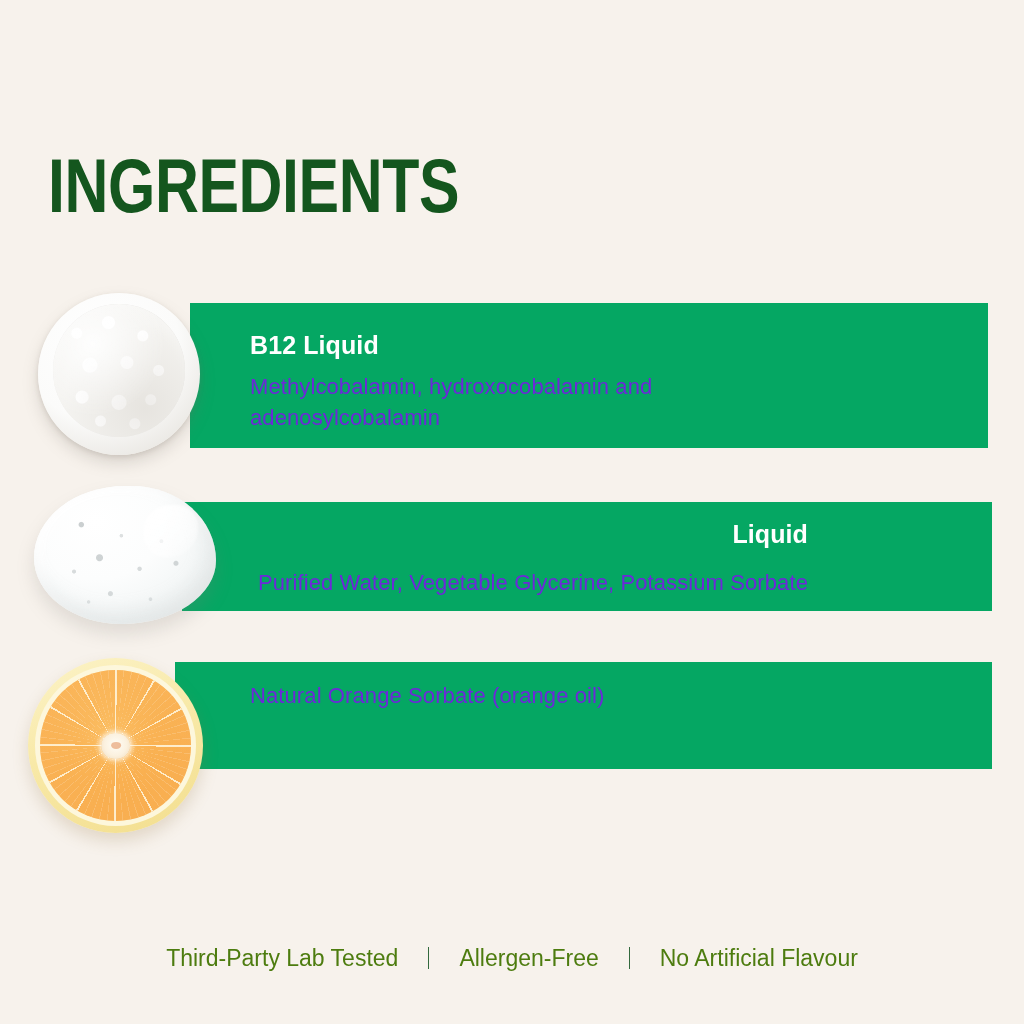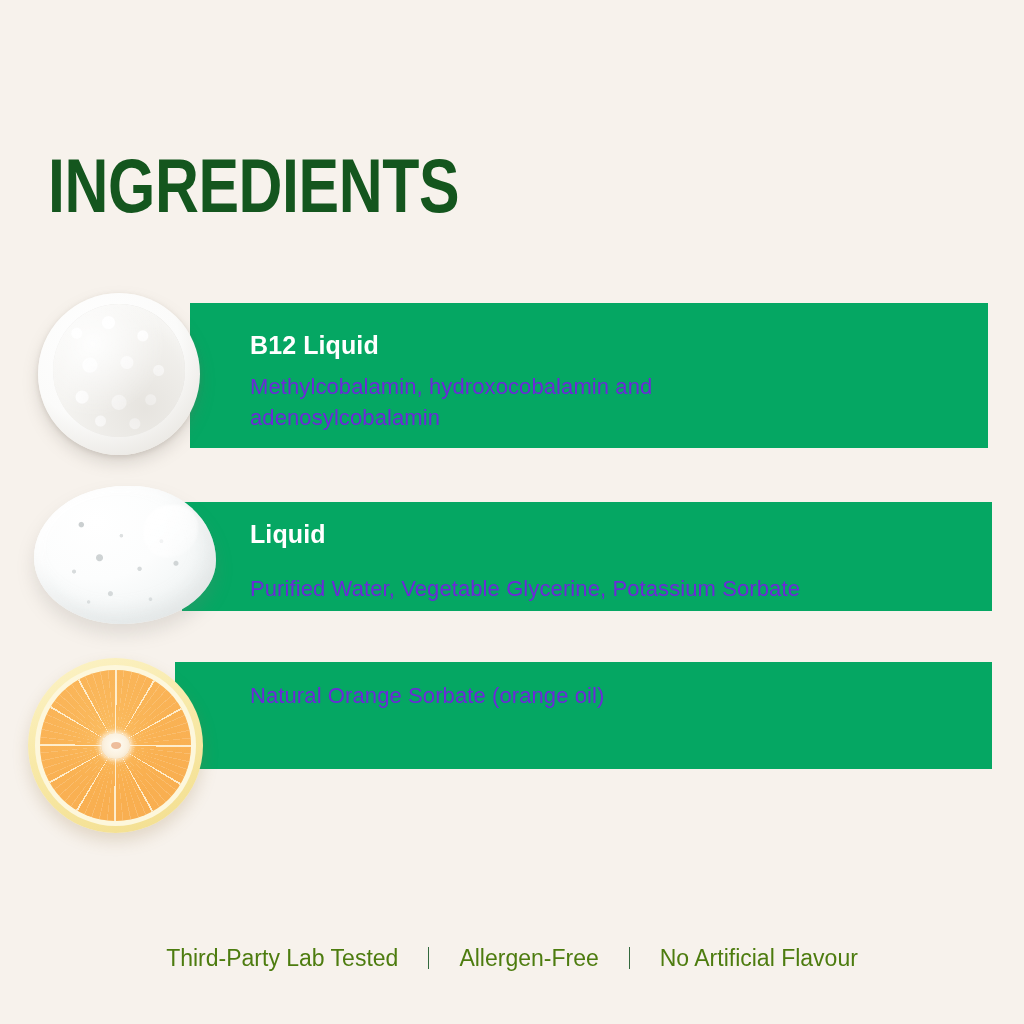--- a/index.html
+++ b/index.html
@@ -71,21 +71,21 @@
 
   #row-b12     .bar { width:798px; height:145px; }
   #row-liquid  .bar { width:810px; height:109px; }
   #row-flavour .bar { width:817px; height:107px; }
 
   #row-b12     .bar-text { left:60px;  top:27px; }
   #row-liquid  .bar-text { left:68px;  top:17px; }
   #row-flavour .bar-text { left:75px;  top:18px; }
 
   #row-b12     .ing-name { margin-bottom:11px; }
-  #row-liquid  .ing-name { margin-bottom:24px; }
+  #row-liquid  .ing-name { margin-bottom:18px;text-align:right; }
   #row-flavour .ing-name { margin-bottom:9px; }
 
   
   .icon-wrap { position:absolute; }
 
   
   #icon-powder { left:38px; top:293px; width:162px; height:162px; }
   .bowl-outer {
     position:absolute; inset:0;
     border-radius:50%;
@@ -256,21 +256,21 @@
     <div class="bar-text">
       <div class="ing-name">B12 Liquid</div>
       <div class="ing-desc" style="max-width:560px;">Methylcobalamin, hydroxocobalamin and adenosylcobalamin</div>
     </div>
   </div>
 
   <div class="row" id="row-liquid">
     <div class="bar"></div>
     <div class="bar-text">
       <div class="ing-name">Liquid</div>
-      <div class="ing-desc" style="max-width:740px;">Purified Water, Vegetable Glycerine, Potassium Sorbate</div>
+      <div class="ing-desc" style="max-width:740px;margin-left:8px;">Purified Water, Vegetable Glycerine, Potassium Sorbate</div>
     </div>
   </div>
 
   <div class="row" id="row-flavour">
     <div class="bar"></div>
     <div class="bar-text">
       <div class="ing-desc" style="max-width:720px;">Natural Orange Sorbate (orange oil)</div>
     </div>
   </div>
 

